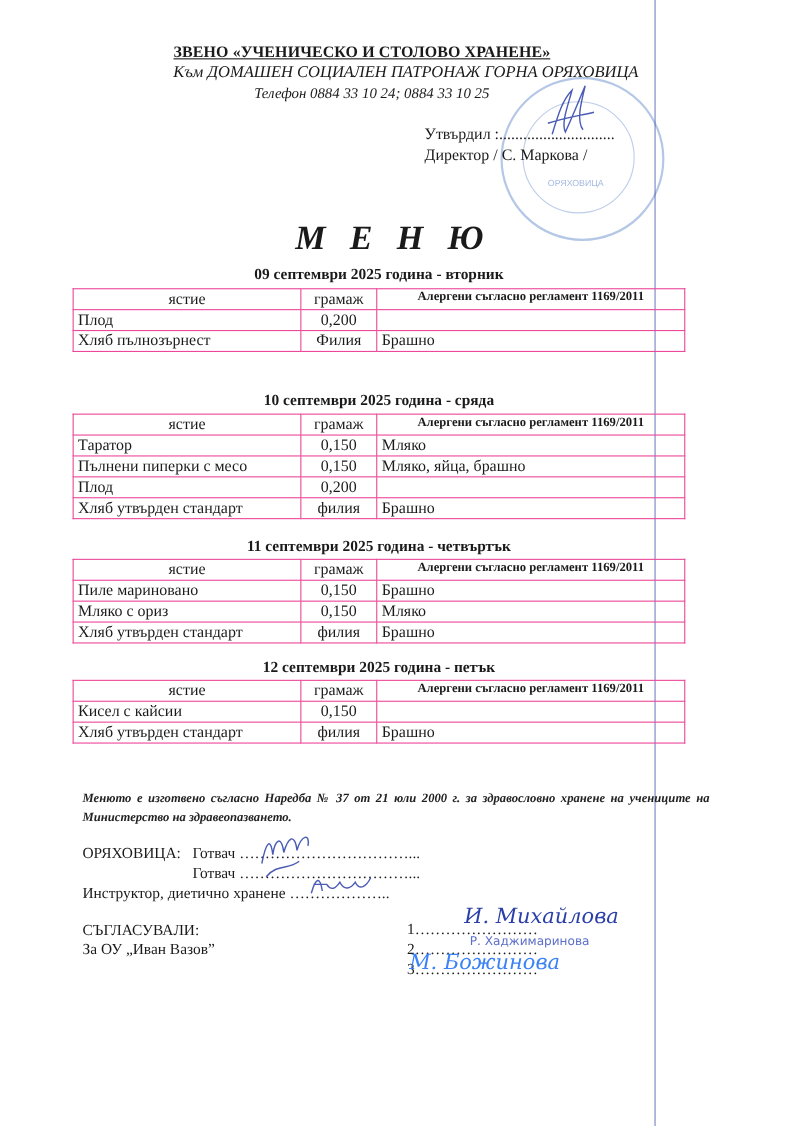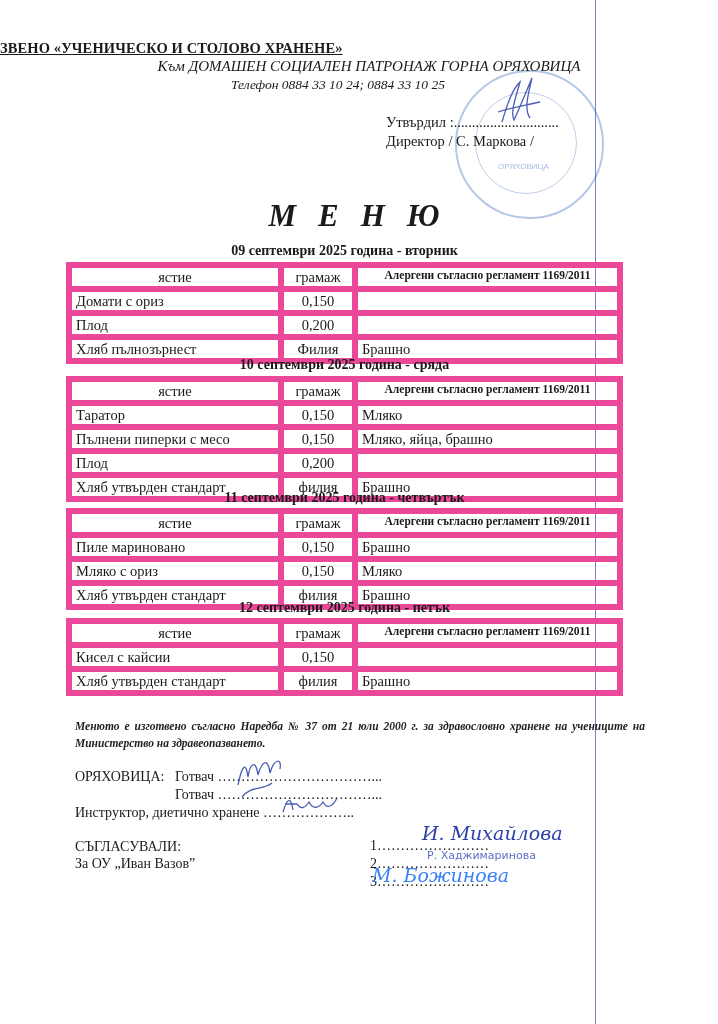--- a/index.html
+++ b/index.html
@@ -1,28 +1,28 @@
 <!DOCTYPE html>
 <html><head>
 <meta charset="utf-8">
 <style>
   html, body { margin:0; padding:0; background:#ffffff; }
   body { width:718px; height:1024px; position:relative; overflow:hidden;
          font-family:"Liberation Serif", "DejaVu Serif", serif; color:#1a1a1a; }
   .abs { position:absolute; }
-  .hdr1 { left:0; width:658px; top:40px; font-weight:bold; font-size:14.5px;
+  .hdr1 { left:0; width:658px; top:40px; text-align:center; font-weight:bold; font-size:14.5px;
           text-decoration:underline; letter-spacing:0.1px; }
   .hdr2 { left:0; width:718px; top:58px; text-align:center; font-style:italic; font-size:15px; padding-left:20px; box-sizing:border-box; }
   .hdr3 { left:0; width:656px; top:77px; text-align:center; font-style:italic; font-size:13.5px; padding-left:20px; box-sizing:border-box; }
   .appr { left:386px; top:113px; font-size:14.5px; line-height:19px; }
   .menu-title { left:0; width:718px; top:198px; text-align:center; font-style:italic; font-weight:bold;
                 font-size:31px; letter-spacing:22px; padding-left:12px; box-sizing:border-box; }
   .day-title { left:66px; width:557px; text-align:center; font-weight:bold; font-size:14px; }
   table.menu { position:absolute; left:66px; width:557px; border-collapse:collapse; font-size:14.5px; }
-  table.menu td { border:6px solid #ec4899; height:18px; padding:0 4px; line-height:18px; }
+  table.menu td { border:1px solid #ec4899; height:18px; padding:0 4px; line-height:18px; }
   table.menu td.c1 { width:198px; }
   table.menu td.c2 { width:60px; text-align:center; }
   table.menu tr.head td { text-align:center; }
   table.menu tr.head td.c3 { font-weight:bold; font-size:11.5px; vertical-align:top; line-height:14px; }
   .note { left:75px; width:570px; top:718px; font-style:italic; font-size:11.5px; line-height:17px;
           font-family:"Liberation Serif", serif; text-align:justify; font-weight:bold; color:#222; }
   .sig { font-family:"Liberation Serif", serif; font-size:14px; line-height:18px; }
   .stamp { left:455px; top:70px; width:145px; height:145px; border-radius:50%;
            border:2px solid rgba(90,130,200,0.45); }
   .stamp-inner { left:475px; top:92px; width:100px; height:100px; border-radius:50%;
@@ -53,25 +53,20 @@
 <div class="abs menu-title">МЕНЮ</div>
 
 <div class="abs day-title" style="top:243px;">09 септември 2025 година - вторник</div>
 <table class="menu" style="top:262px;">
   <tbody>
       <tr class="head">
     <td class="c1">ястие</td>
     <td class="c2">грамаж</td>
     <td class="c3">Алергени съгласно регламент 1169/2011</td>
   </tr>
-  <tr>
-        <td class="c1">Домати с ориз</td>
-        <td class="c2">0,150</td>
-        <td></td>
-      </tr>
   <tr>
         <td class="c1">Плод</td>
         <td class="c2">0,200</td>
         <td></td>
       </tr>
   <tr>
         <td class="c1">Хляб пълнозърнест</td>
         <td class="c2">Филия</td>
         <td>Брашно</td>
       </tr>

